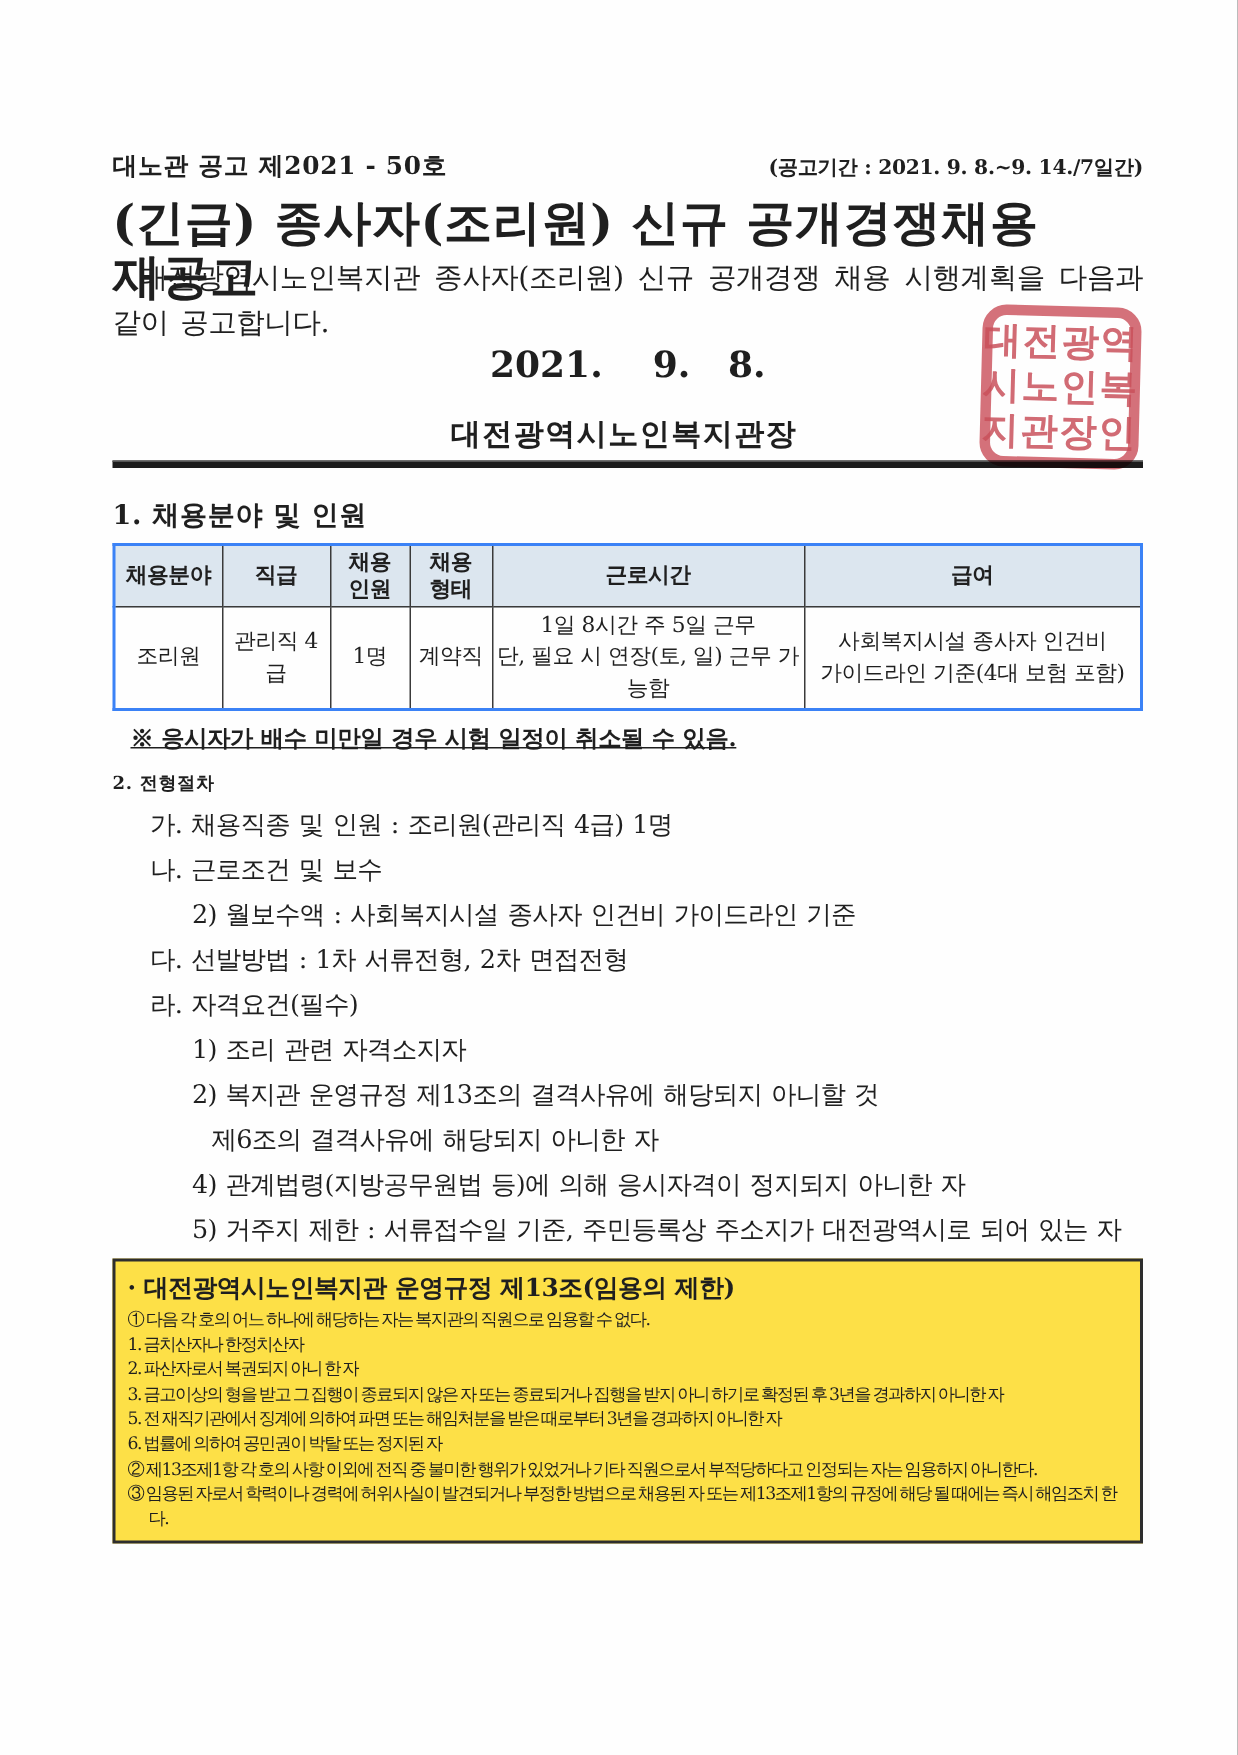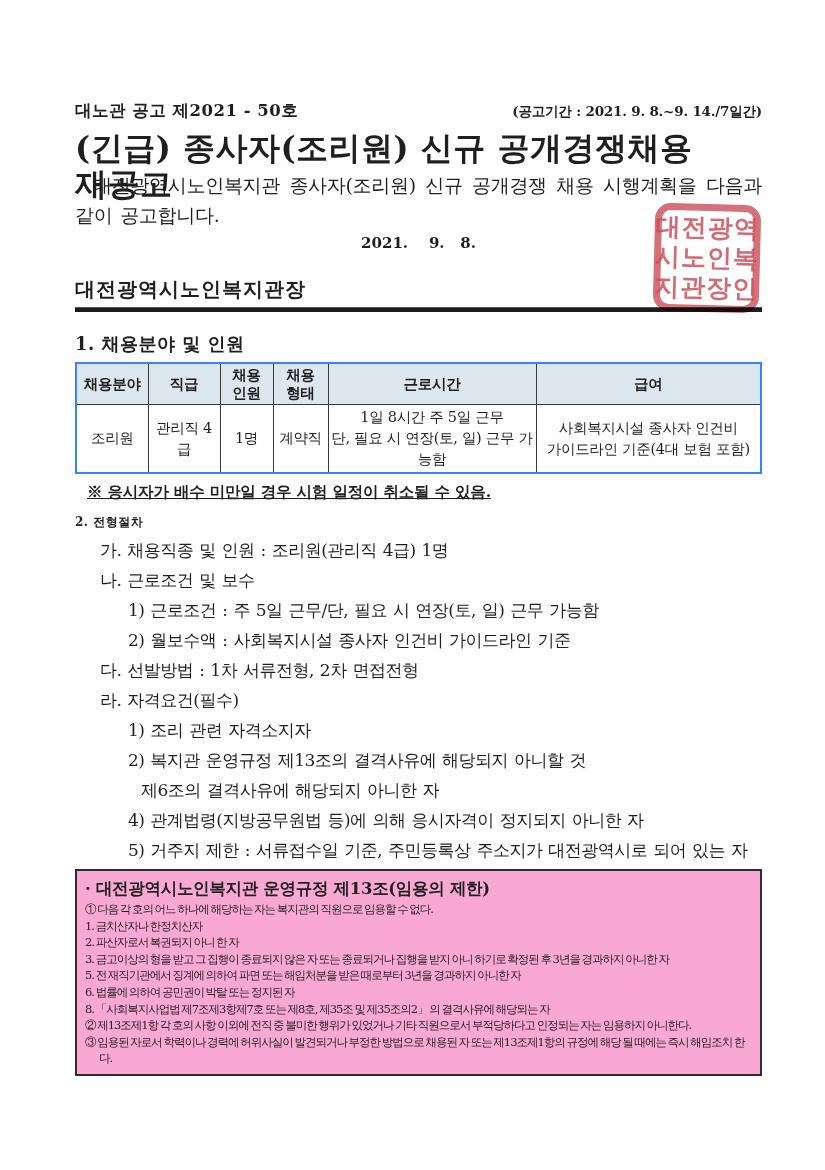--- a/index.html
+++ b/index.html
@@ -24,22 +24,22 @@
 
   .main-title{
     margin-top:8px;height:36px;line-height:36px;
     font-size:32px;font-weight:bold;letter-spacing:.5px;
     padding-right:30px;
   }
   .intro{
     margin-top:4px;font-size:19px;line-height:30px;
     text-align:justify;text-indent:18px;letter-spacing:-.3px;word-spacing:2px;
   }
-  .date-line{height:26px;line-height:26px;text-align:center;font-size:15px;font-weight:bold;}
-  .signer-line{margin-top:20px;height:26px;line-height:26px;text-align:left;
+  .date-line{height:26px;line-height:26px;text-align:center;font-size:24px;font-weight:bold;}
+  .signer-line{margin-top:20px;height:26px;line-height:26px;text-align:center;
     font-size:20px;font-weight:bold;letter-spacing:1px;padding-right:5px;}
   .rule{margin-top:5px;height:4px;background:#1c1c1c;border-top:1px solid #555;}
 
   
   .sec-heading{margin-top:20px;height:24px;line-height:24px;font-size:18px;font-weight:bold;letter-spacing:.5px;}
   table.hire{
     margin-top:6px;width:100%;border-collapse:collapse;table-layout:fixed;
     border:2px solid #3b82f6;
   }
   table.hire th,table.hire td{
@@ -57,21 +57,21 @@
 
   
   .sec2-heading{margin-top:6px;height:26px;line-height:26px;font-size:12px;font-weight:bold;letter-spacing:.5px;}
   .proc-item{font-size:17px;line-height:30px;letter-spacing:-.5px;word-spacing:1px;}
   .lv1{padding-left:25px;}
   .lv2{padding-left:53px;}
   .lv3{padding-left:66px;}
 
   
   .reg-box{
-    margin-top:4px;border:2px solid #2e2e2e;background:#f9a8d4;
+    margin-top:4px;border:2px solid #2e2e2e;background:#fde047;
     padding:5px 8px 7px 8px;box-sizing:border-box;
   }
   .reg-title{font-size:16.5px;font-weight:bold;line-height:25px;letter-spacing:-.3px;}
   .reg-line{
     font-size:11.5px;line-height:16.6px;letter-spacing:-1px;word-spacing:-1px;
     padding-left:14px;text-indent:-14px;
   }
 
   
   .stamp{
@@ -148,36 +148,34 @@
       </tr>
     </tbody>
   </table>
 
   <div class="note">※ 응시자가 배수 미만일 경우 시험 일정이 취소될 수 있음.</div>
 
   <div class="sec2-heading">2. 전형절차</div>
 
   <div class="proc-item lv1">가. 채용직종 및 인원 : 조리원(관리직 4급) 1명</div>
   <div class="proc-item lv1">나. 근로조건 및 보수</div>
-  <div class="proc-item lv2">1) 근로조건 : 주 5일 근무/단, 필요 시 연장(토, 일) 근무 가능함</div>
   <div class="proc-item lv2">2) 월보수액 : 사회복지시설 종사자 인건비 가이드라인 기준</div>
   <div class="proc-item lv1">다. 선발방법 : 1차 서류전형, 2차 면접전형</div>
   <div class="proc-item lv1">라. 자격요건(필수)</div>
   <div class="proc-item lv2">1) 조리 관련 자격소지자</div>
   <div class="proc-item lv2">2) 복지관 운영규정 제13조의 결격사유에 해당되지 아니할 것</div>
   <div class="proc-item lv3">제6조의 결격사유에 해당되지 아니한 자</div>
   <div class="proc-item lv2">4) 관계법령(지방공무원법 등)에 의해 응시자격이 정지되지 아니한 자</div>
   <div class="proc-item lv2">5) 거주지 제한 : 서류접수일 기준, 주민등록상 주소지가 대전광역시로 되어 있는 자</div>
 
   <div class="reg-box">
     <div class="reg-title">· 대전광역시노인복지관 운영규정 제13조(임용의 제한)</div>
     <div class="reg-line">① 다음 각 호의 어느 하나에 해당하는 자는 복지관의 직원으로 임용할 수 없다.</div>
     <div class="reg-line">1. 금치산자나 한정치산자</div>
     <div class="reg-line">2. 파산자로서 복권되지 아니 한 자</div>
     <div class="reg-line">3. 금고이상의 형을 받고 그 집행이 종료되지 않은 자 또는 종료되거나 집행을 받지 아니 하기로 확정된 후 3년을 경과하지 아니한 자</div>
     <div class="reg-line">5. 전 재직기관에서 징계에 의하여 파면 또는 해임처분을 받은 때로부터 3년을 경과하지 아니한 자</div>
     <div class="reg-line">6. 법률에 의하여 공민권이 박탈 또는 정지된 자</div>
-    <div class="reg-line">8. 「사회복지사업법 제7조제3항제7호 또는 제8호, 제35조 및 제35조의2」 의 결격사유에 해당되는 자</div>
     <div class="reg-line">② 제13조제1항 각 호의 사항 이외에 전직 중 불미한 행위가 있었거나 기타 직원으로서 부적당하다고 인정되는 자는 임용하지 아니한다.</div>
     <div class="reg-line">③ 임용된 자로서 학력이나 경력에 허위사실이 발견되거나 부정한 방법으로 채용된 자 또는 제13조제1항의 규정에 해당 될 때에는 즉시 해임조치 한다.</div>
   </div>
 
 </div>
 
 </body></html>

